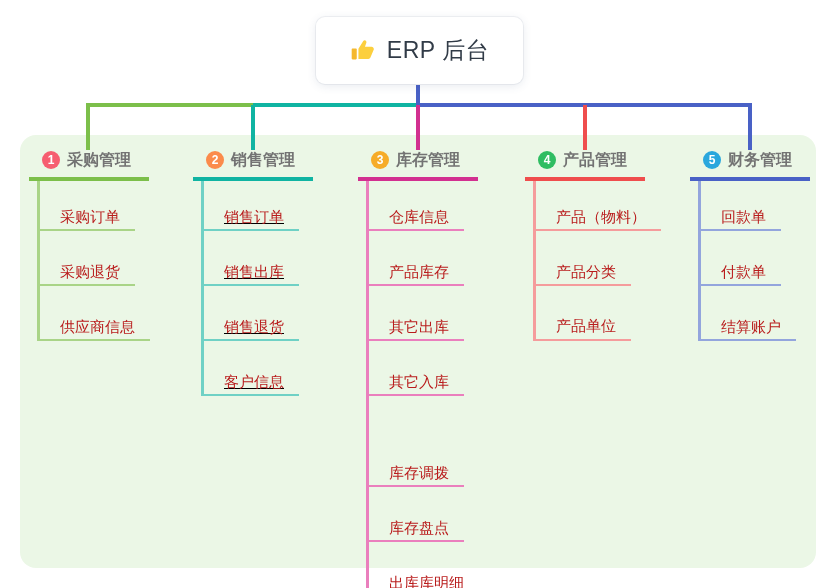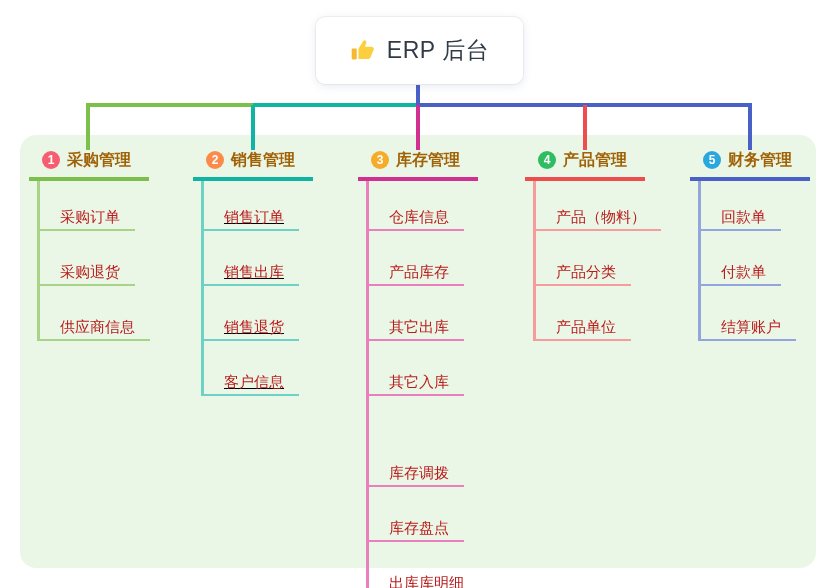--- a/index.html
+++ b/index.html
@@ -37,21 +37,21 @@
     display:flex;align-items:center;gap:7px;
     padding:0 6px 5px 13px;
     border-bottom:4px solid #999;
     line-height:24px;
   }
   .badge{
     width:18px;height:18px;border-radius:50%;flex:0 0 18px;
     display:flex;align-items:center;justify-content:center;
     color:#fff;font-size:12px;font-weight:bold;
   }
-  .branch-title{font-size:16px;color:#a16207;font-weight:600;white-space:nowrap;}
+  .branch-title{font-size:16px;color:#737373;font-weight:600;white-space:nowrap;}
   .children{margin-left:8px;border-left:3px solid #ccc;}
   .child{
     width:max-content;
     padding:31px 15px 3px 20px;
     border-bottom:2px solid #ccc;
     font-size:15px;line-height:19px;color:#b91c1c;white-space:nowrap;
   }
   .child:first-child{padding-top:26px;}
 </style>
 </head>
@@ -123,21 +123,21 @@
         </div>
       </div>
       <div class="branch" style="left: 525px;">
         <div class="branch-header" style="border-bottom-color: rgb(239, 77, 77);">
           <span class="badge" style="background: rgb(47, 189, 98);">4</span>
           <span class="branch-title">产品管理</span>
         </div>
         <div class="children" style="border-left-color: rgb(245, 156, 156);">
           <div class="child" style="border-bottom-color: rgb(245, 156, 156);">产品（物料）</div>
           <div class="child" style="border-bottom-color: rgb(245, 156, 156);">产品分类</div>
-          <div class="child" style="border-bottom-color: rgb(245, 156, 156);">产品单位</div>
+          <div class="child" style="border-bottom-color: rgb(245, 156, 156); font-family: Liberation Serif, serif;">产品单位</div>
         </div>
       </div>
       <div class="branch" style="left: 690px;">
         <div class="branch-header" style="border-bottom-color: rgb(73, 97, 198);">
           <span class="badge" style="background: rgb(42, 167, 221);">5</span>
           <span class="branch-title">财务管理</span>
         </div>
         <div class="children" style="border-left-color: rgb(147, 165, 221);">
           <div class="child" style="border-bottom-color: rgb(147, 165, 221);">回款单</div>
           <div class="child" style="border-bottom-color: rgb(147, 165, 221);">付款单</div>

